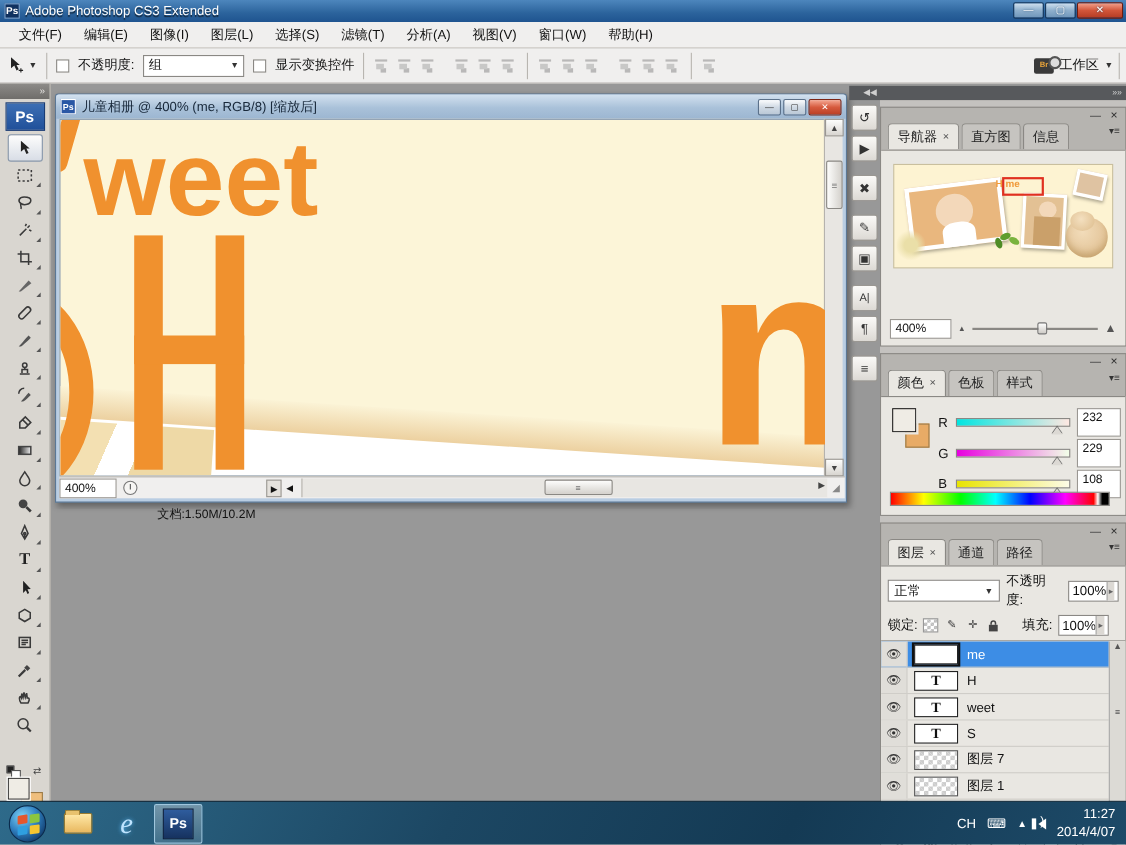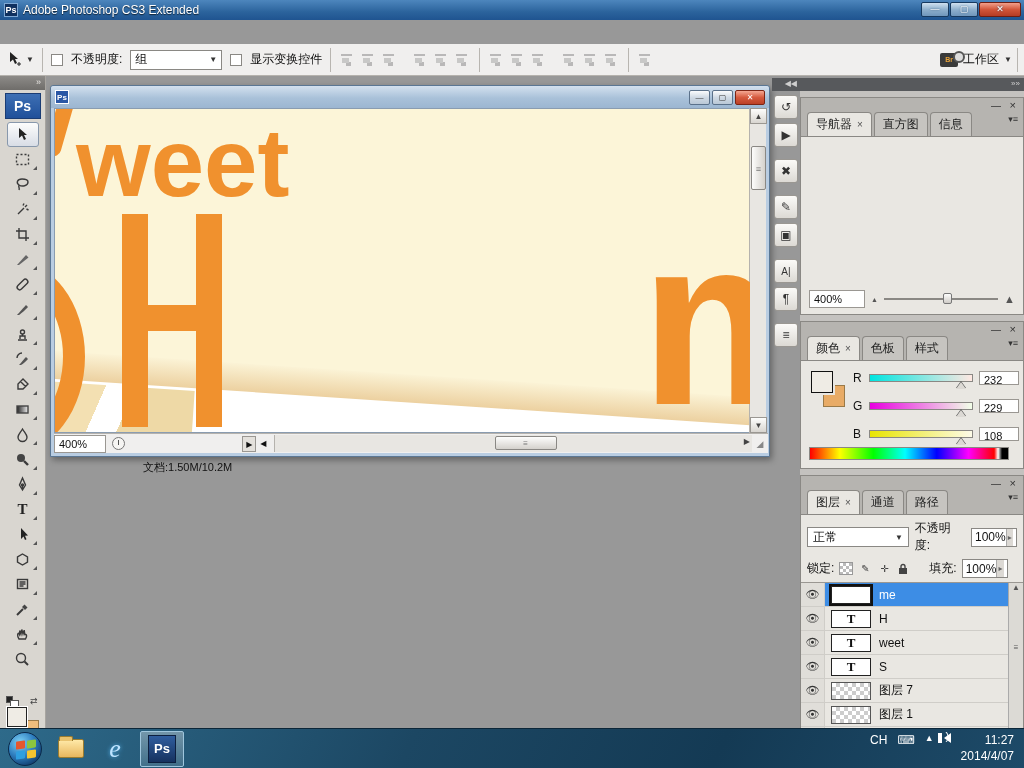--- a/index.html
+++ b/index.html
@@ -123,21 +123,21 @@
   #nav-sl-thumb { position:absolute; left:52%; top:-5px; width:9px; height:11px; background:linear-gradient(#fdfdfc,#cfccc7); border:1px solid #777; border-radius:2px; }
 
   
   #color-body { height:108px; }
   .cswatch-fg { position:absolute; left:10px; top:10px; width:22px; height:22px; background:#efece5; border:1px solid #111; outline:2px solid #e9e7e2; z-index:2; }
   .cswatch-bg { position:absolute; left:22px; top:24px; width:22px; height:22px; background:#e8ab66; border:1px solid #9a7a48; }
   .crow { position:absolute; left:52px; display:flex; align-items:center; gap:6px; width:166px; }
   .clabel { width:10px; font-size:12px; }
   .ctrack { flex:1; height:8px; border:1px solid #8a8884; position:relative; }
   .cmark { position:absolute; right:6px; bottom:-8px; width:0; height:0; border-left:5px solid transparent; border-right:5px solid transparent; border-bottom:7px solid #dcd9d4; filter:drop-shadow(0 -1px 0 #555); }
-  .cval { width:40px; height:14px; background:#fff; border:1px solid #9a9792; font-size:11px; text-align:left; padding:2px 4px; }
+  .cval { width:40px; height:26px; background:#fff; border:1px solid #9a9792; font-size:11px; text-align:left; padding:2px 4px; }
   #spectrum { position:absolute; left:8px; bottom:8px; width:200px; height:13px; border:1px solid #8a8884;
     background:linear-gradient(90deg,#f00,#ff0 15%,#0f0 32%,#0ff 48%,#00f 64%,#f0f 80%,#f00 93%,#fff 95%,#000 97%); }
   .lrow1 { display:flex; align-items:center; padding:5px 6px 2px; gap:6px; }
   .blend-dd { width:104px; height:20px; background:#fff; border:1px solid #8a8884; display:flex; align-items:center; justify-content:space-between; padding:0 5px; }
   .pctbox { width:46px; height:19px; background:#fff; border:1px solid #8a8884; display:flex; align-items:center; justify-content:space-between; padding:0 3px; }
   .spin { color:#666; font-size:8px; background:#dcd9d4; border-left:1px solid #aaa; width:11px; text-align:center; height:100%; line-height:17px; }
   .lockrow { display:flex; align-items:center; padding:3px 6px 4px; gap:5px; border-bottom:1px solid #9a9792; }
   .lk { width:14px; height:13px; display:inline-flex; align-items:center; justify-content:center; font-size:10px; color:#444; }
   .lk.chk { background-image:linear-gradient(45deg,#bbb 25%,transparent 25%,transparent 75%,#bbb 75%),linear-gradient(45deg,#bbb 25%,#fff 25%,#fff 75%,#bbb 75%); background-size:6px 6px; background-position:0 0,3px 3px; border:1px solid #999; }
   #layer-list { position:relative; height:172px; background:#e9e7e2; overflow:hidden; border-bottom:1px solid #9a9792; }
@@ -157,21 +157,21 @@
     background:linear-gradient(115deg,#2e6a8a,#1c4763 40%,#143a54 70%,#1d4a68); border-top:1px solid #0c2638; display:flex; align-items:center; }
   #orb { width:34px; height:34px; margin:0 10px 0 8px; border-radius:50%;
     background:radial-gradient(circle at 35% 30%,#7fd4f7,#2f7fc0 45%,#123e6e 80%); border:1px solid #0a2a4c; position:relative; }
   .flag { position:absolute; width:9px; height:8px; border-radius:1px; }
   .tb-ico { width:38px; height:34px; display:flex; align-items:center; justify-content:center; margin-right:6px; }
   .folder { width:26px; height:19px; background:linear-gradient(#ffe9a8,#e8b75e); border:1px solid #9a7c30; border-radius:2px; position:relative; }
   .folder:before { content:""; position:absolute; left:0; top:-4px; width:12px; height:4px; background:#e8c26e; border:1px solid #9a7c30; border-bottom:none; border-radius:2px 2px 0 0; }
   .ie { font-family:"Liberation Serif",serif; font-size:26px; font-style:italic; color:#bfe4ff; text-shadow:0 0 4px #58b6f0; }
   #ps-task { width:44px; height:36px; background:linear-gradient(rgba(255,255,255,.35),rgba(255,255,255,.12)); border:1px solid #9fc6dd; border-radius:2px; display:flex; align-items:center; justify-content:center; }
   #ps-task .psq { width:28px; height:28px; background:linear-gradient(#2f5d9e,#16325f); border:1px solid #0d2040; color:#fff; font-weight:bold; font-size:13px; display:flex; align-items:center; justify-content:center; }
-  #tray { margin-left:auto; display:flex; gap:10px; padding-right:10px; color:#fff; }
+  #tray { margin-left:auto; display:flex; align-items:center; gap:10px; padding-right:10px; color:#fff; }
   #tray .clockcol { text-align:right; font-size:12px; line-height:1.3; }
   .tray-ico { color:#fff; font-size:12px; }
   .spk { width:0; height:0; border-top:5px solid transparent; border-bottom:5px solid transparent; border-right:7px solid #fff; position:relative; display:inline-block; }
   .spk:before { content:""; position:absolute; left:-6px; top:-5px; width:4px; height:10px; background:#fff; }
   .spk:after { content:")"; position:absolute; left:2px; top:-8px; color:#fff; font-size:11px; }
 </style>
 </head>
 <body>
 
 <div id="screen">
@@ -179,20 +179,32 @@
   <div class="abs" id="titlebar">
     <div class="ps-ico">Ps</div>
     <div class="ttl">Adobe Photoshop CS3 Extended</div>
     <div class="winbtns">
       <div class="winbtn">—</div>
       <div class="winbtn">▢</div>
       <div class="winbtn close">✕</div>
     </div>
   </div>
 
+  <div class="abs" id="menubar">
+    <span class="menu-item">文件(F)</span>
+    <span class="menu-item">编辑(E)</span>
+    <span class="menu-item">图像(I)</span>
+    <span class="menu-item">图层(L)</span>
+    <span class="menu-item">选择(S)</span>
+    <span class="menu-item">滤镜(T)</span>
+    <span class="menu-item">分析(A)</span>
+    <span class="menu-item">视图(V)</span>
+    <span class="menu-item">窗口(W)</span>
+    <span class="menu-item">帮助(H)</span>
+  </div>
 
   <div class="abs" id="optionsbar">
     <span style="display:flex;align-items:center;gap:3px;">
       <svg width="17" height="17" viewBox="0 0 17 17">
           <path d="M4,1 L4,11 L7,8.5 L9,13 L11,12 L9,8 L12,8 Z" fill="#222" stroke="none"></path>
           <path d="M13,11 v4 M11,13 h4" stroke="#222"></path>
         </svg>
       <span class="dd-arrow">▼</span>
     </span>
     <div class="osep"></div>
@@ -382,20 +394,21 @@
     <span class="abs mini-swap">⇄</span>
     <div class="abs swatch-fg"></div>
     <div class="abs swatch-bg"></div>
     <div class="abs qmask">◯</div>
 
   </div>
 
   <div class="abs" id="docwin">
     <div id="doc-title">
       <span class="dico">Ps</span>
+      <span>儿童相册 @ 400% (me, RGB/8) [缩放后]</span>
       <span class="doc-btns">
         <span class="doc-btn">—</span>
         <span class="doc-btn">▢</span>
         <span class="doc-btn close">✕</span>
       </span>
     </div>
 
     <div id="canvas-wrap">
       <div id="cv-band-sh" style="background:linear-gradient(#fbf3d6,#e9c globale994);background-image:linear-gradient(#fbf3d6,#e9c994);"></div>
       <div id="cv-white"></div>
@@ -470,20 +483,39 @@
           </div>
         <div class="tab">
             <span>直方图</span>
           </div>
         <div class="tab">
             <span>信息</span>
           </div>
       </div>
       <span class="pg-menu">▾≡</span>
       <div class="pg-body" id="nav-body">
+        <div id="nav-thumb">
+          <div class="photo" style="left:12px;top:16px;width:88px;height:58px;transform:rotate(-7deg);">
+            <div class="baby-head" style="left:22px;top:6px;width:34px;height:32px;"></div>
+            <div style="position:absolute;left:26px;top:32px;width:30px;height:22px;background:#fff;border-radius:40% 40% 0 0;"></div>
+          </div>
+          <div class="photo" style="left:116px;top:26px;width:40px;height:50px;transform:rotate(3deg);border-width:3px;background:#e3c194;">
+            <div class="baby-head" style="left:12px;top:4px;width:16px;height:15px;"></div>
+            <div style="position:absolute;left:8px;top:18px;width:24px;height:26px;background:#caa06a;"></div>
+          </div>
+          <div class="photo" style="left:164px;top:6px;width:28px;height:24px;transform:rotate(12deg);border-width:3px;background:#dfc3a2;"></div>
+          <div style="position:absolute;left:156px;top:48px;width:38px;height:36px;background:radial-gradient(circle at 40% 35%,#f2dcba,#dcb988);border-radius:46% 46% 50% 50%;box-shadow:inset 0 -4px 6px rgba(160,120,60,.4);"></div>
+          <div style="position:absolute;left:160px;top:42px;width:22px;height:18px;background:radial-gradient(circle at 45% 40%,#f4e0c0,#ddbc8c);border-radius:50%;"></div>
+          <div class="leaf" style="left:96px;top:62px;transform:rotate(-20deg);"></div>
+          <div class="leaf" style="left:104px;top:66px;transform:rotate(30deg);background:#7ab33e;"></div>
+          <div class="leaf" style="left:90px;top:68px;transform:rotate(70deg);background:#4f8c26;"></div>
+          <div style="position:absolute;left:2px;top:58px;width:26px;height:30px;background:radial-gradient(circle,#eadfa8 30%,transparent 70%);"></div>
+          <span id="nav-word">H  me</span>
+          <div id="nav-rect"></div>
+        </div>
         <div id="nav-foot">
           <span class="nav-zoom">400%</span>
           <span class="mtn" style="font-size:7px;">▲</span>
           <div id="nav-slider">
               <div id="nav-sl-thumb"></div>
             </div>
           <span class="mtn" style="font-size:11px;">▲</span>
         </div>
       </div>
     </div>

